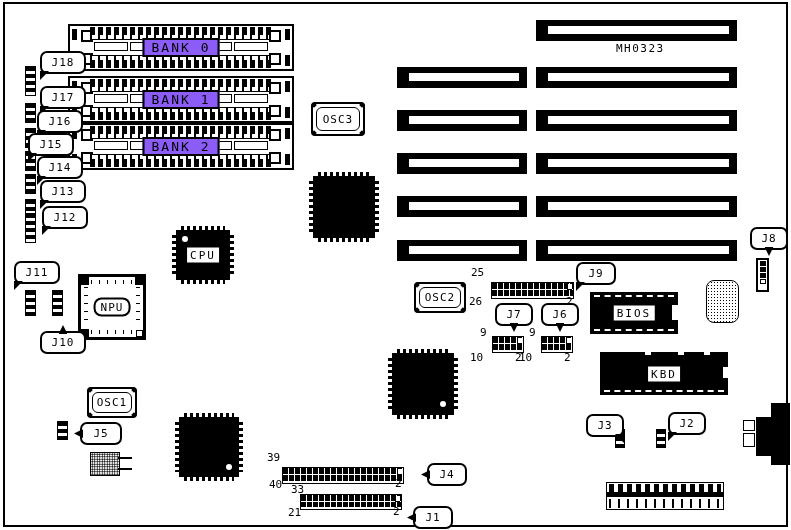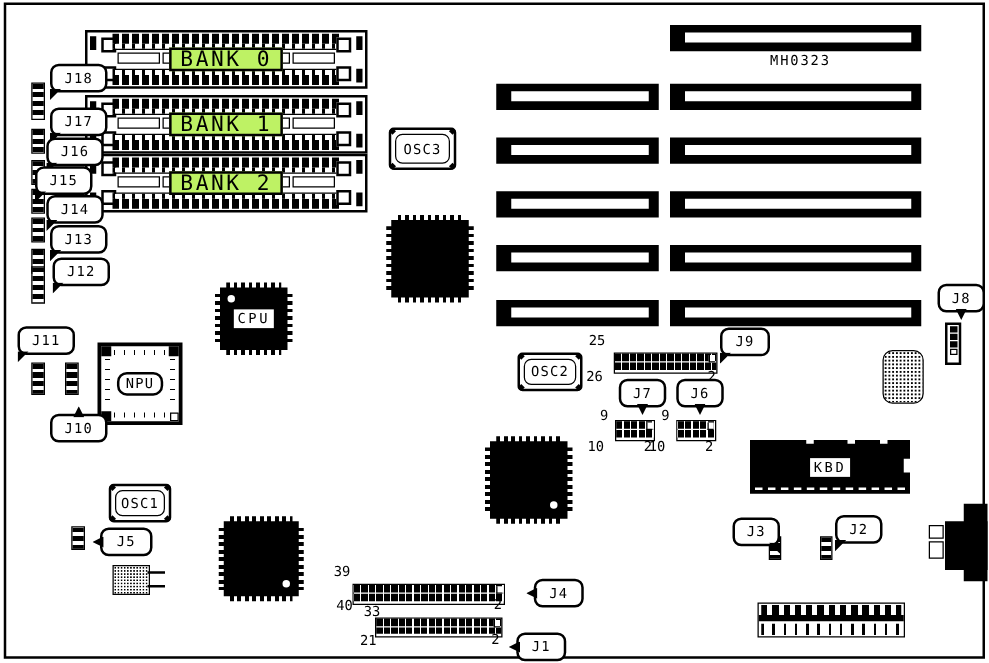--- a/index.html
+++ b/index.html
@@ -23,22 +23,22 @@
   .comb-t{position:absolute;left:20px;right:20px;top:1px;height:12px;border-bottom:1px solid #000;
           background:repeating-linear-gradient(90deg,#000 0 5px,#fff 5px 8px) top left/100% 8px no-repeat,
                      repeating-linear-gradient(90deg,#000 0 2px,#fff 2px 8px) bottom left/100% 4px no-repeat}
   .comb-b{position:absolute;left:20px;right:20px;bottom:1px;height:12px;border-top:1px solid #000;
           background:repeating-linear-gradient(90deg,#000 0 2px,#fff 2px 8px) top left/100% 4px no-repeat,
                      repeating-linear-gradient(90deg,#000 0 5px,#fff 5px 8px) bottom left/100% 8px no-repeat}
   .slat{position:absolute;top:16px;height:7px;width:32px;border:1px solid #000;background:#fff}
   .hook{position:absolute;width:8px;height:8px;border:2px solid #000;background:#fff}
   .endtab{position:absolute;width:5px;height:11px;background:#000}
   .bank-label{position:absolute;left:50%;top:12px;transform:translateX(-50%);height:15px;
-              display:flex;align-items:center;border:2px solid #000;background:#bef264;
-              padding:0 7px;font-size:17px;letter-spacing:2px;z-index:2;white-space:nowrap}
+              display:flex;align-items:center;border:2px solid #000;background:#8b5cf6;
+              padding:0 7px;font-size:13px;letter-spacing:2px;z-index:2;white-space:nowrap}
 
   
   .qfp{position:absolute}
   .qfp .body{position:absolute;inset:4px;background:#000}
   .pt{position:absolute;top:0;left:9px;right:9px;height:5px;
       background:repeating-linear-gradient(90deg,#000 0 3px,transparent 3px 6px)}
   .pb{position:absolute;bottom:0;left:9px;right:9px;height:5px;
       background:repeating-linear-gradient(90deg,#000 0 3px,transparent 3px 6px)}
   .pl{position:absolute;left:0;top:9px;bottom:9px;width:5px;
       background:repeating-linear-gradient(180deg,#000 0 3px,transparent 3px 6px)}
@@ -356,20 +356,26 @@
     <div class="p1"></div>
   </div>
   <div class="pn" style="left:529px;top:327px">9</div>
   <div class="pn" style="left:519px;top:352px">10</div>
   <div class="pn" style="left:564px;top:352px">2</div>
   <div class="callout" style="left:541px;top:303px;width:28px">
     <div class="tail t-d"></div>
     <span>J6</span>
     </div>
 
+  <div class="dip" style="left:590px;top:292px;width:88px;height:42px">
+    <div class="dashT"></div>
+    <div class="dashB"></div>
+    <div class="notch" style="top:13px;width:6px;height:15px"></div>
+    <div class="chip-label">BIOS</div>
+  </div>
   <div class="dip" style="left:600px;top:352px;width:128px;height:43px">
     <div class="ttick" style="left:45px"></div>
     <div class="ttick" style="left:78px"></div>
     <div class="ttick" style="left:104px"></div>
     <div class="dashB"></div>
     <div class="notch" style="top:15px;width:5px;height:11px"></div>
     <div class="chip-label">KBD</div>
   </div>
 
   <div class="din"></div>

